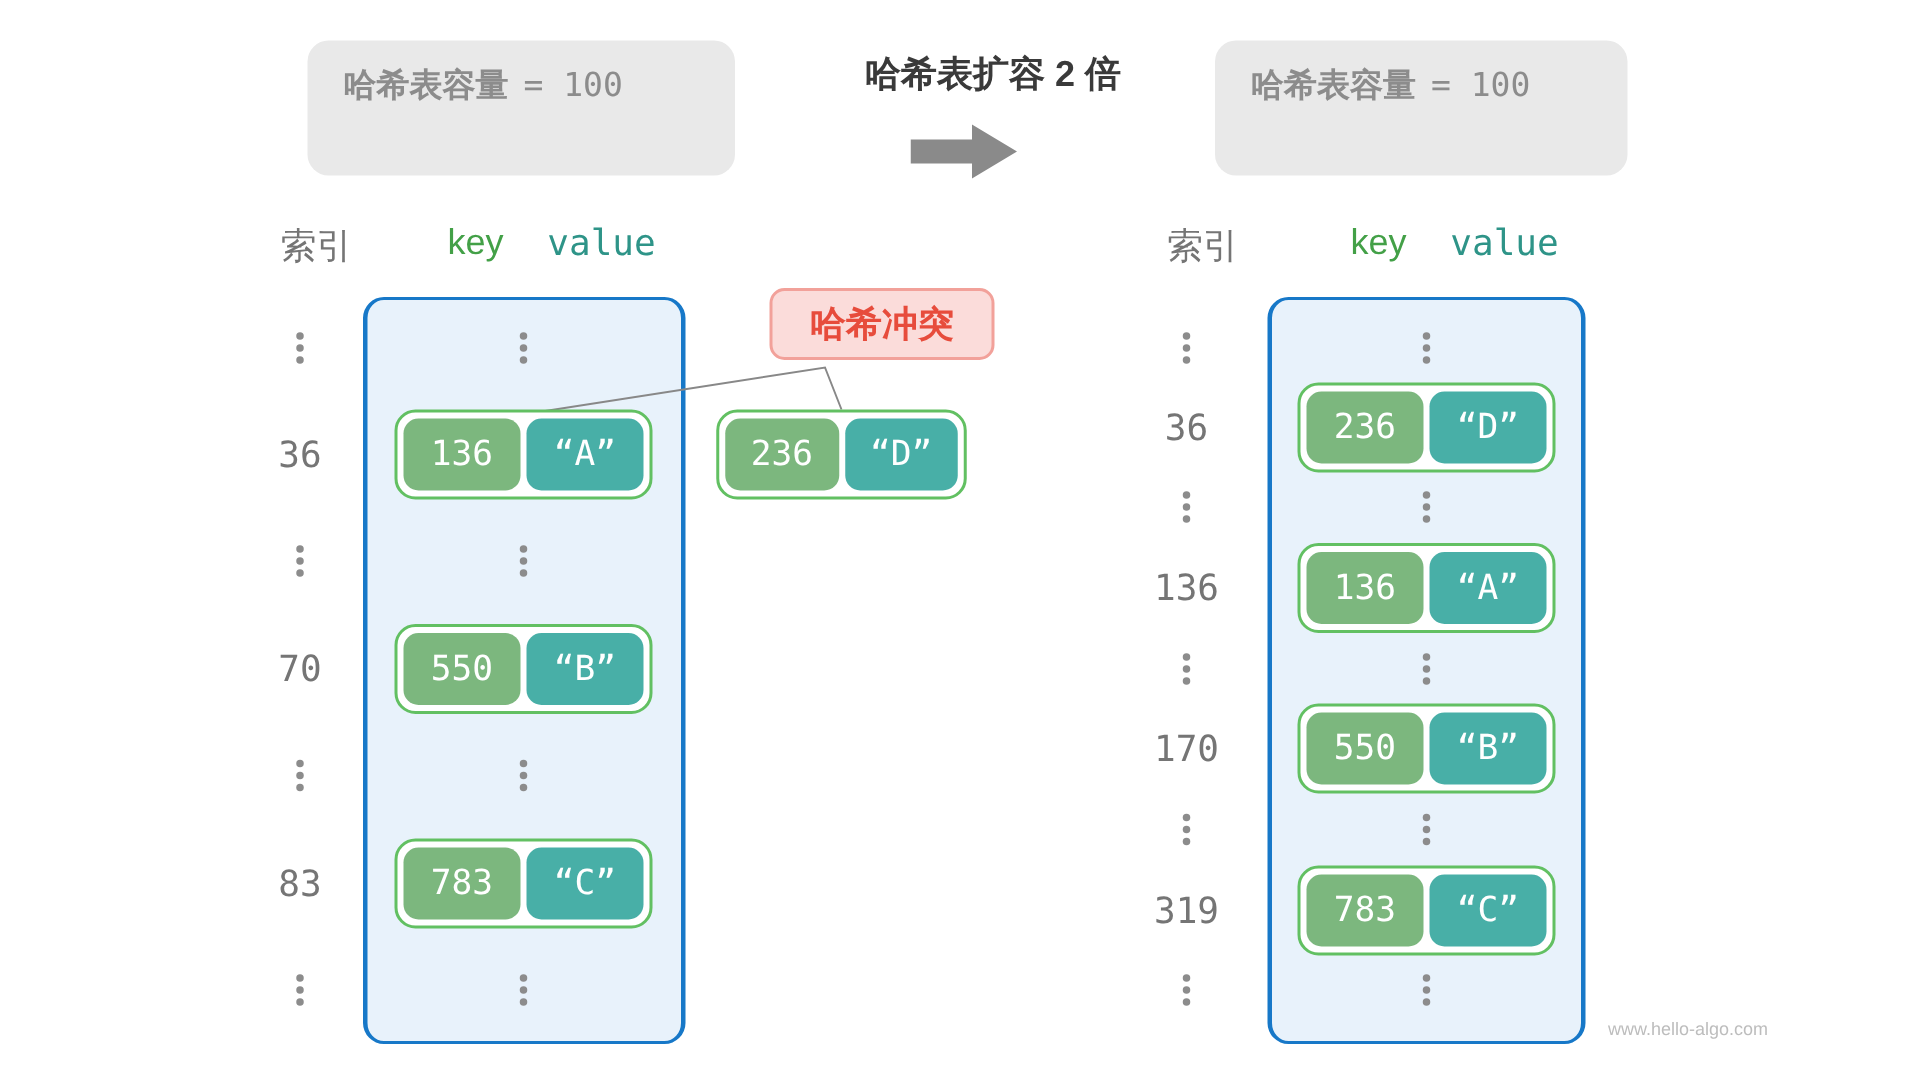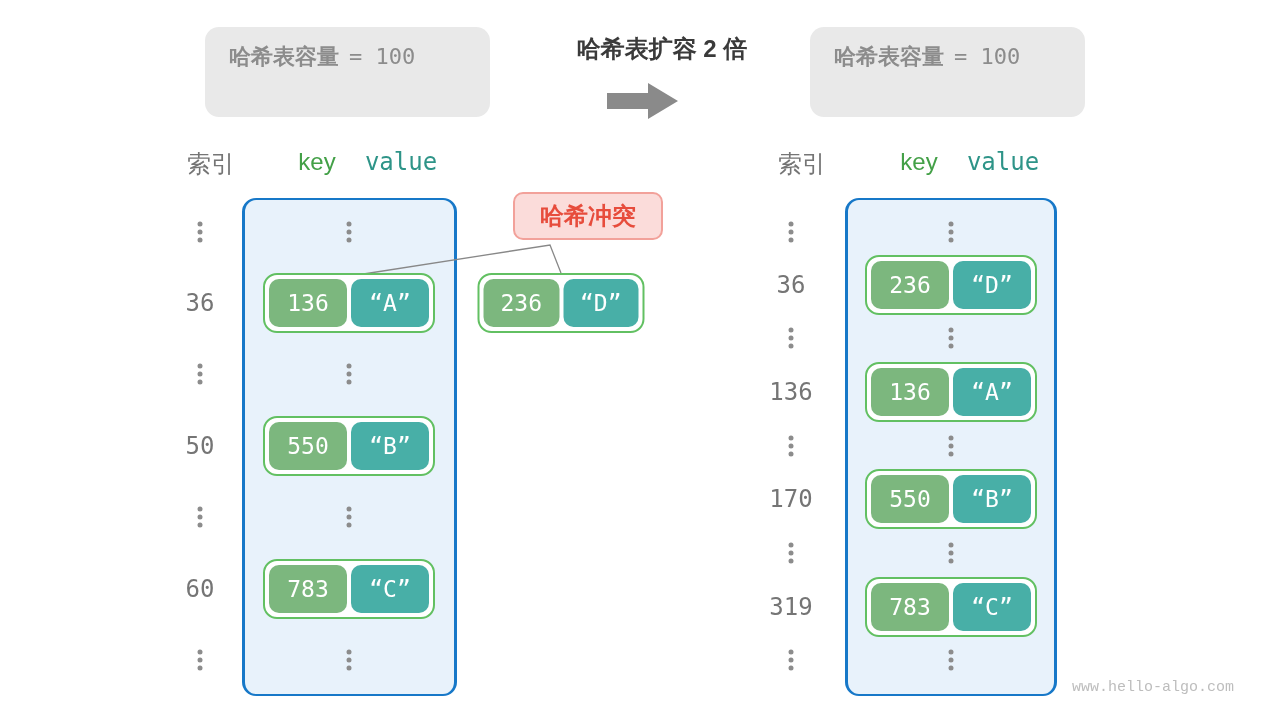--- a/index.html
+++ b/index.html
@@ -75,21 +75,21 @@
 
   
   .collision{position:absolute;left:477px;top:192px;width:150px;height:48px;
     background:var(--collision-bg);border:2px solid var(--collision-border);border-radius:10px;
     display:flex;align-items:center;justify-content:center;
     color:var(--collision-text);font-size:24px;font-weight:700;margin-left:36px;}
 
   .overlay{position:absolute;left:0;top:0;pointer-events:none;}
 
   .watermark{position:absolute;left:1072px;top:679px;color:var(--watermark);
-    font-size:15px;font-family:Liberation Mono, monospace;white-space:nowrap;}
+    font-size:12px;font-family:Liberation Sans, sans-serif;white-space:nowrap;}
 </style>
 </head>
 <body>
 
 <div class="canvas">
 
   <div class="infobox" id="infobox-left">
     <div><span class="lbl">哈希表容量</span><span class="mono">= 100</span></div>
   </div>
 
@@ -121,27 +121,27 @@
       <i></i>
       <i></i>
       <i></i>
     </div>
   <div class="idx" style="left:200px;top:303px;">36</div>
   <div class="vdots" style="left:200px;top:374px;">
       <i></i>
       <i></i>
       <i></i>
     </div>
-  <div class="idx" style="left:200px;top:446px;">50</div>
+  <div class="idx" style="left:200px;top:446px;">70</div>
   <div class="vdots" style="left:200px;top:517px;">
       <i></i>
       <i></i>
       <i></i>
     </div>
-  <div class="idx" style="left:200px;top:589px;">60</div>
+  <div class="idx" style="left:200px;top:589px;">83</div>
   <div class="vdots" style="left:200px;top:660px;">
       <i></i>
       <i></i>
       <i></i>
     </div>
 
   <div class="vdots" style="left:349px;top:232px;">
       <i></i>
       <i></i>
       <i></i>

